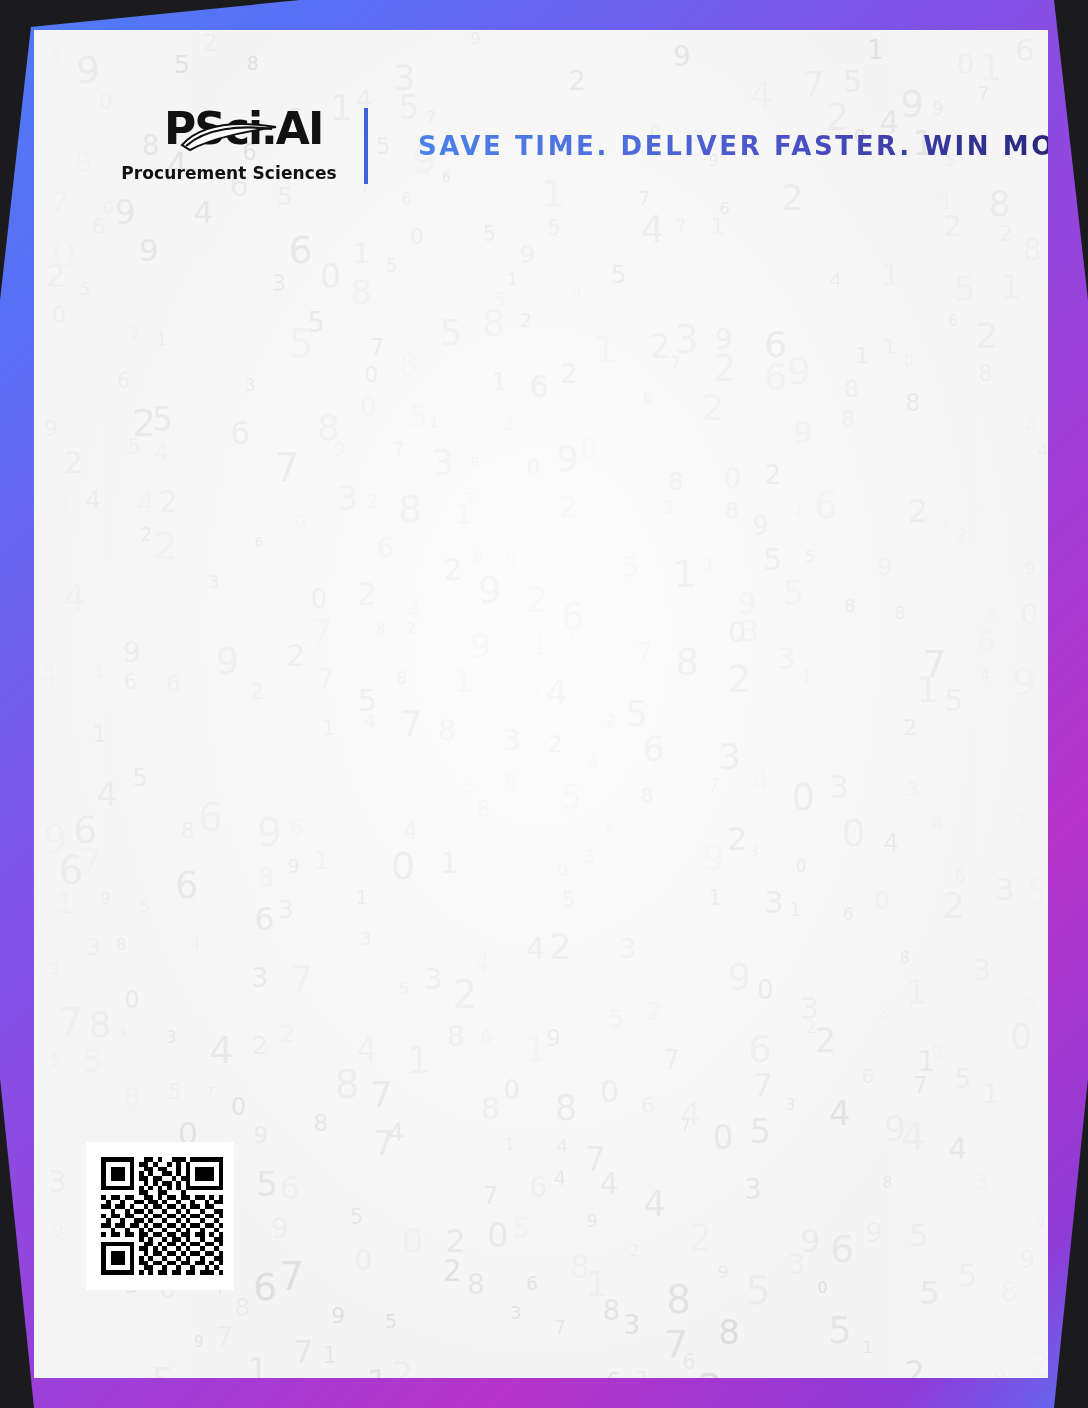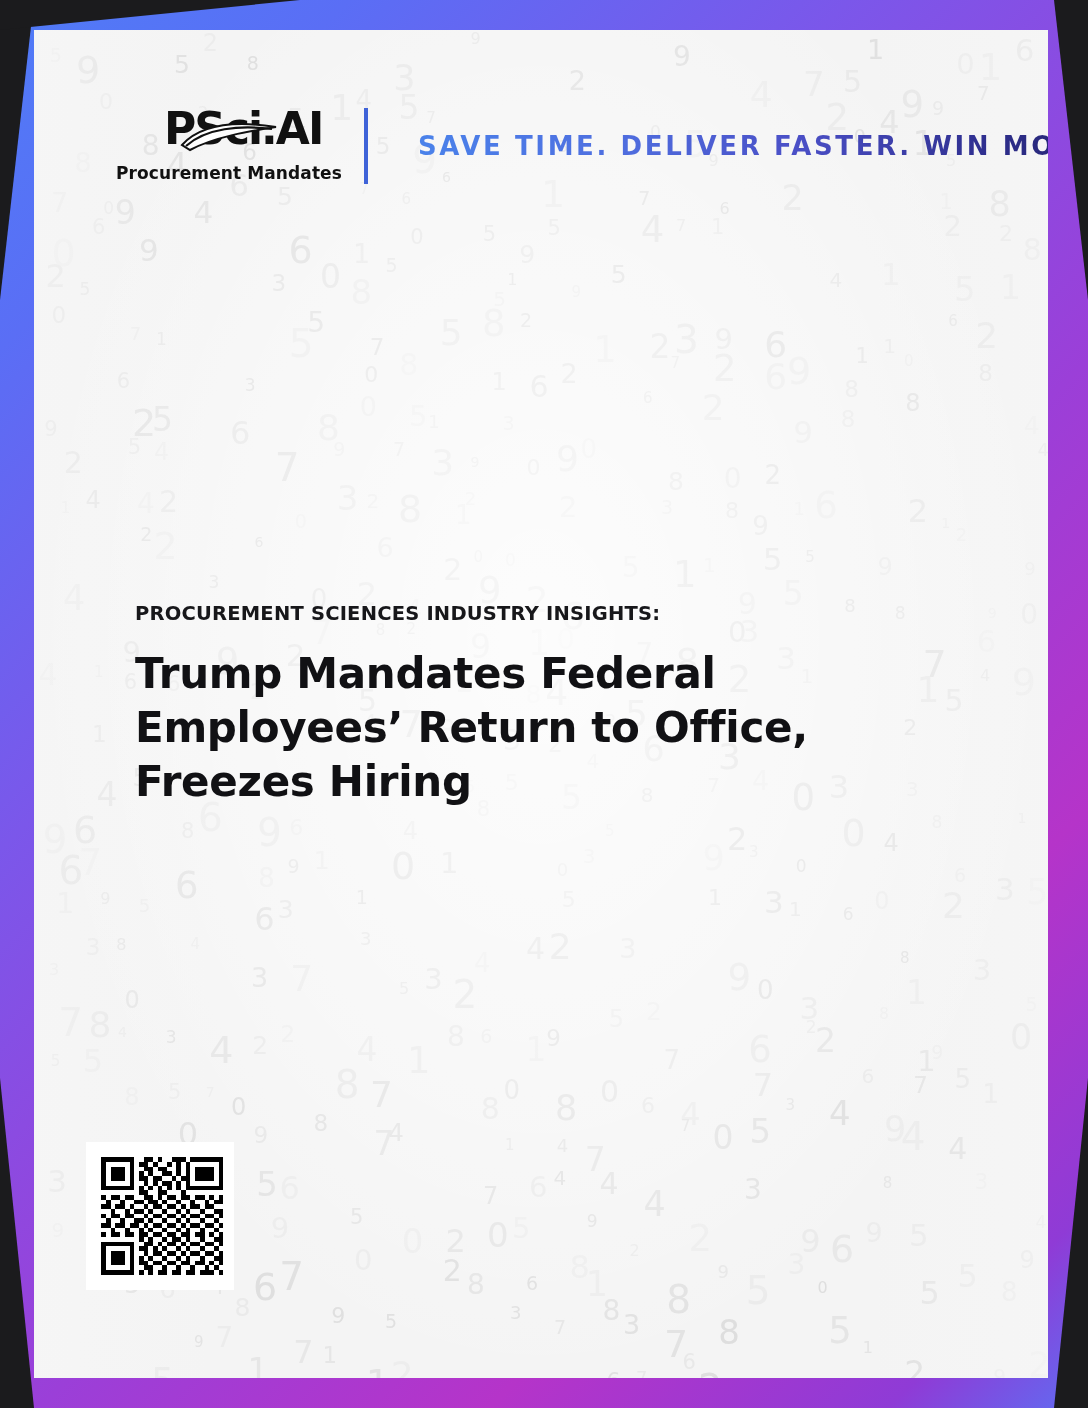--- a/index.html
+++ b/index.html
@@ -667,32 +667,28 @@
     <div class="logo-block">
       <div class="logo-mark">
         <div class="psci">
           <span>PSci</span><span>.AI</span>
         </div>
         <svg class="swoosh" viewBox="0 0 100 34">
           <path d="M2 26 C 22 4, 58 2, 96 8 C 70 12, 34 18, 10 31 Z" fill="#ffffff" stroke="#111" stroke-width="2"></path>
           <path d="M6 27 C 26 9, 60 6, 92 10" fill="none" stroke="#111" stroke-width="2.2"></path>
         </svg>
       </div>
-      <div class="logo-word">Procurement Mandates</div>
+      <div class="logo-word">Procurement Sciences</div>
     </div>
 
     <div class="divider-bar"></div>
 
     <div class="tagline">SAVE TIME. DELIVER FASTER. WIN MORE.</div>
   </div>
 
-  <div class="title-block">
-    <p class="eyebrow">PROCUREMENT SCIENCES INDUSTRY INSIGHTS:</p>
-    <h1 class="headline">Trump Mandates Federal Employees’ Return to Office, Freezes Hiring</h1>
-  </div>
 
   <div class="qr-wrap">
     <div class="qr-grid" id="qr-grid">
         <i class=""></i>
         <i class=""></i>
         <i class=""></i>
         <i class=""></i>
         <i class=""></i>
         <i class=""></i>
         <i class=""></i>

